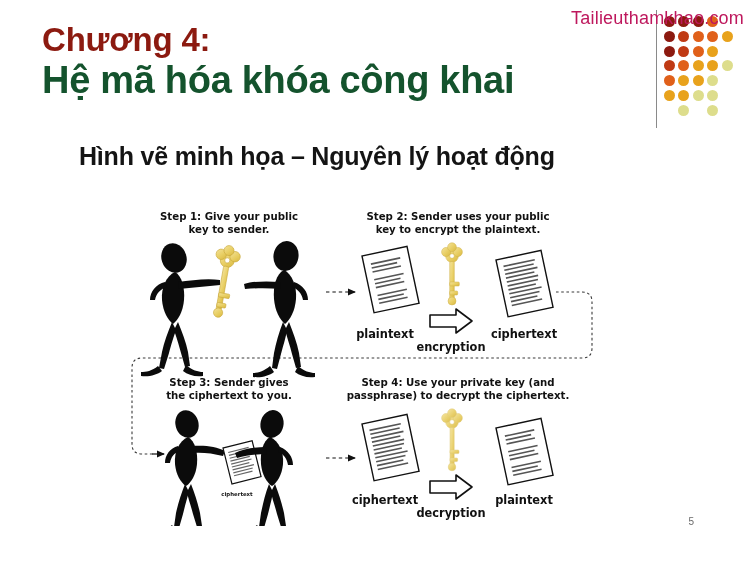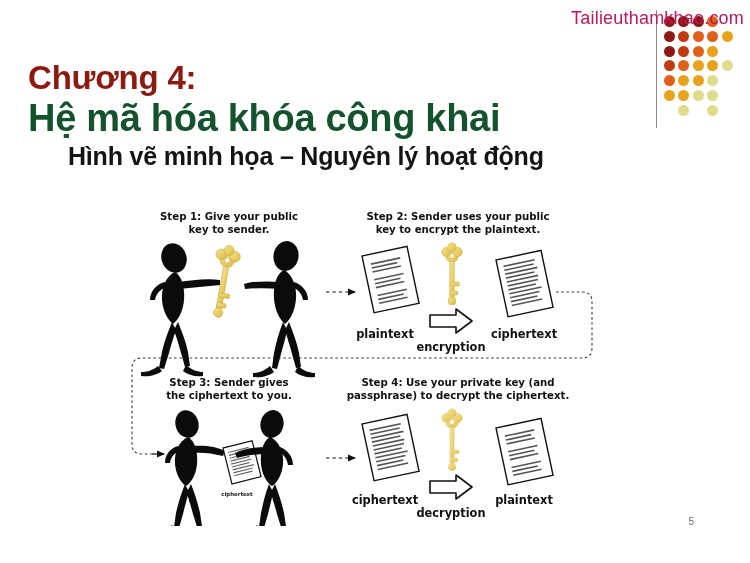--- a/index.html
+++ b/index.html
@@ -46,42 +46,41 @@
   }
   .dot {
     position: absolute;
     width: 11px; height: 11px;
     border-radius: 50%;
   }
 
   
   #title-block {
     position: absolute;
-    left: 28px; top: 22px;
+    left: 42px; top: 22px;
     width: 590px;
     z-index: 3;
-    margin-top: 38px;
   }
   #title-line1 {
     font-size: 33px;
     font-weight: bold;
     color: #8C1A10;
     line-height: 1.12;
     letter-spacing: -0.2px;
   }
   #title-line2 {
     font-size: 38px;
     font-weight: bold;
     color: #14532d;
     line-height: 1.15;
     letter-spacing: -0.3px;
   }
   #subtitle {
     position: absolute;
-    left: 68px; top: 142px;
+    left: 79px; top: 142px;
     font-size: 25px;
     font-weight: bold;
     color: #141414;
     letter-spacing: -0.2px;
     z-index: 3;
   }
 
   
   #page-number {
     position: absolute;

